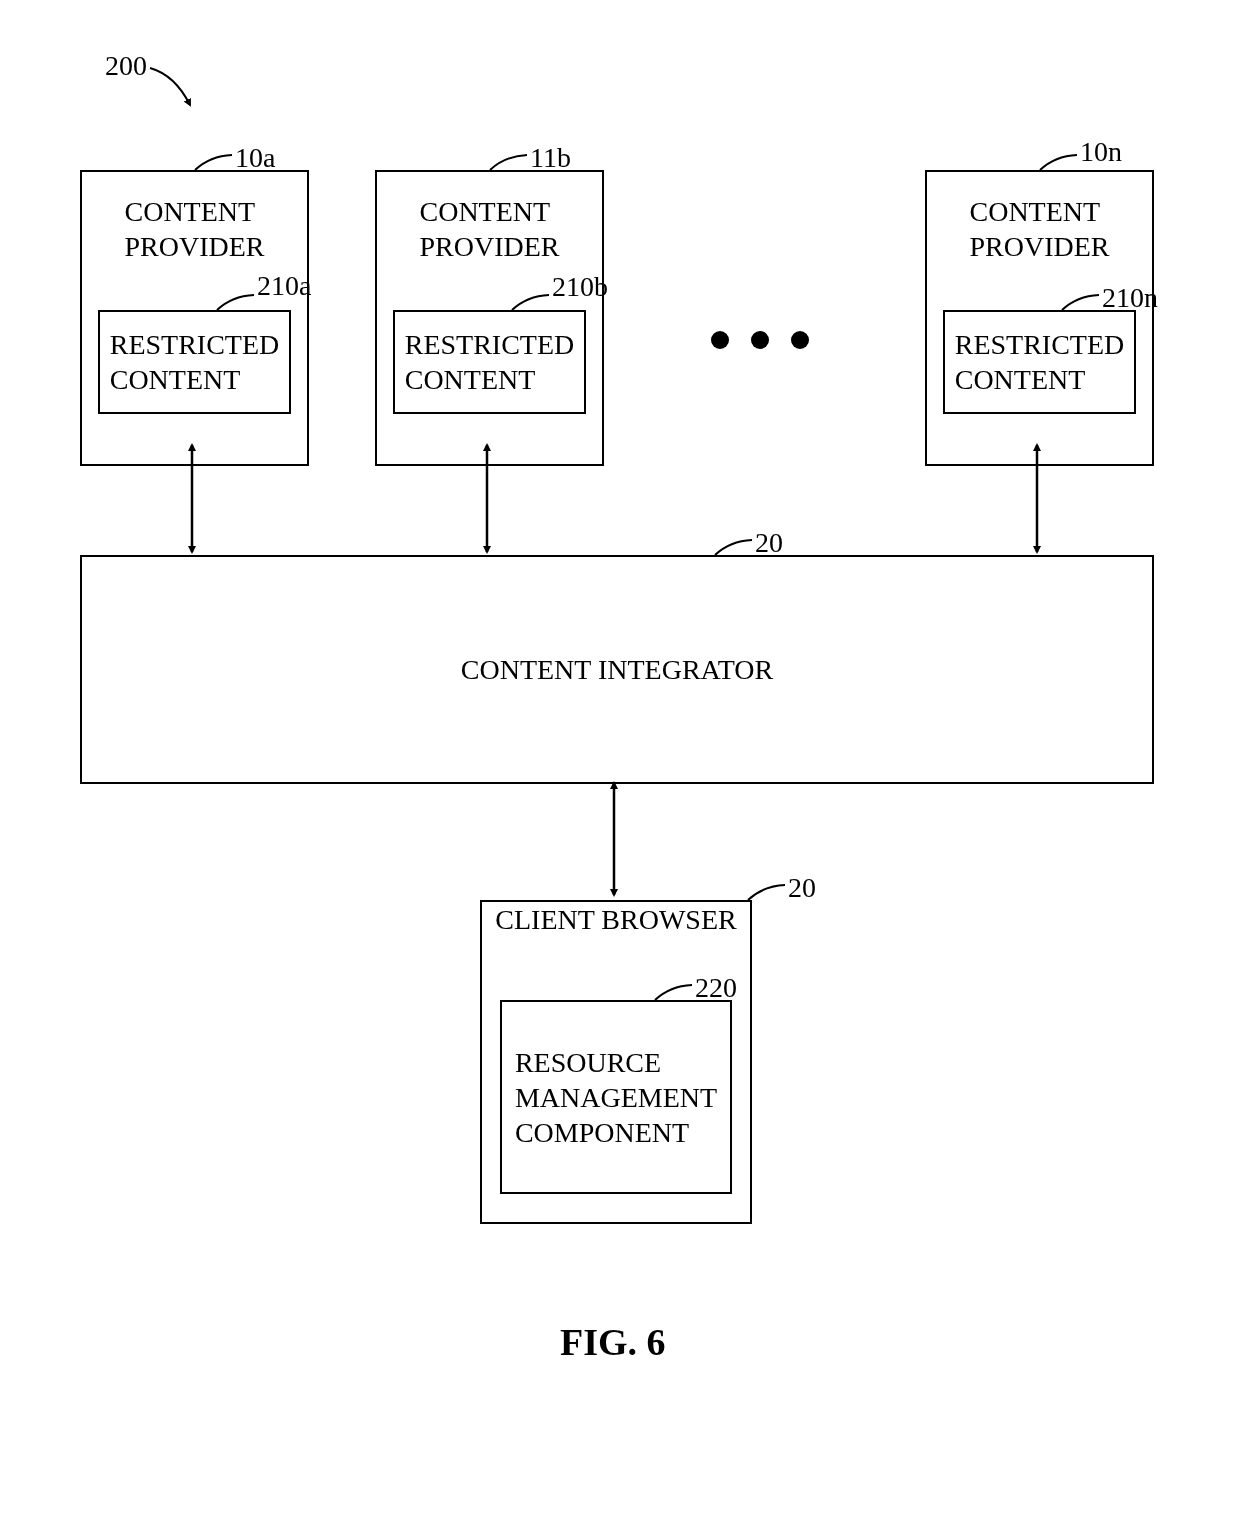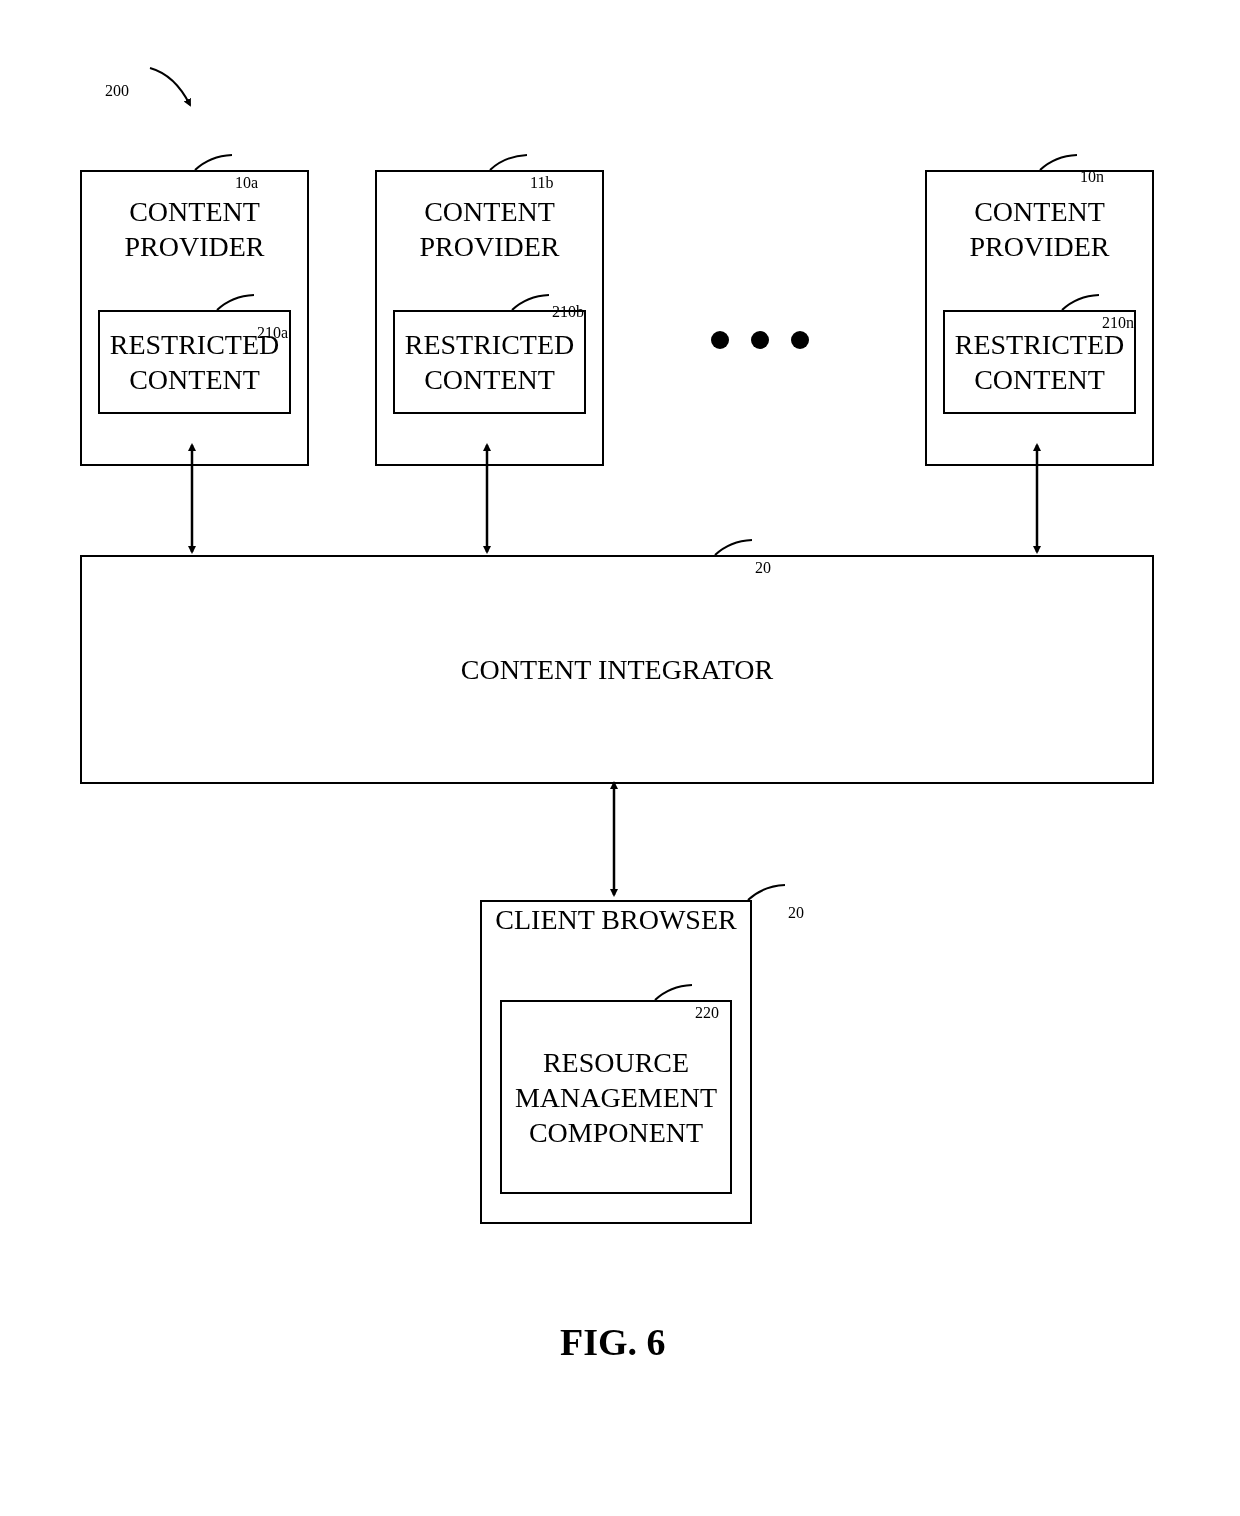--- a/index.html
+++ b/index.html
@@ -1,19 +1,19 @@
 <!DOCTYPE html>
 <html><head>
 <meta charset="utf-8">
 <style>
   html,body{margin:0;padding:0;background:#fff;}
   body{width:1240px;height:1516px;position:relative;font-family:"Times New Roman",Times,serif;color:#000;}
-  .box{position:absolute;border:2px solid #000;text-align:center;display:flex;align-items:center;justify-content:center;}
+  .box{position:absolute;border:2px solid #000;display:flex;align-items:center;justify-content:center;}
   .txt{font-size:28px;line-height:1.25;}
-  .ref{position:absolute;font-size:16px;margin-top:32px;}
+  .ref{position:absolute;font-size:28px;}
   .fig{position:absolute;font-family:"Times New Roman",Times,serif;font-weight:bold;font-size:38px;}
   svg.overlay{position:absolute;left:0;top:0;}
 </style>
 </head>
 <body>
 
 <div class="ref" style="left:105px;top:50px;">200</div>
 <svg class="overlay" width="1240" height="1516">
   <defs>
     <marker id="arrS" markerWidth="10" markerHeight="10" refX="6" refY="5" orient="auto" markerUnits="userSpaceOnUse">
@@ -53,21 +53,21 @@
 
 <div class="box" style="left:80px;top:170px;width:225px;height:270px;flex-direction:column;justify-content:flex-start;padding-top:22px;">
   <div class="txt" style="white-space:pre-line;">CONTENT
 PROVIDER</div>
 </div>
 <div class="ref" style="left:235px;top:142px;">10a</div>
 <div class="box" style="left:98px;top:310px;width:189px;height:100px;">
   <div class="txt" style="white-space:pre-line;">RESTRICTED
 CONTENT</div>
 </div>
-<div class="ref" style="left:257px;top:292px;">210a</div>
+<div class="ref" style="left:257px;top:270px;">210a</div>
 
 <div class="box" style="left:375px;top:170px;width:225px;height:270px;flex-direction:column;justify-content:flex-start;padding-top:22px;">
   <div class="txt" style="white-space:pre-line;">CONTENT
 PROVIDER</div>
 </div>
 <div class="ref" style="left:530px;top:142px;">11b</div>
 <div class="box" style="left:393px;top:310px;width:189px;height:100px;">
   <div class="txt" style="white-space:pre-line;">RESTRICTED
 CONTENT</div>
 </div>

